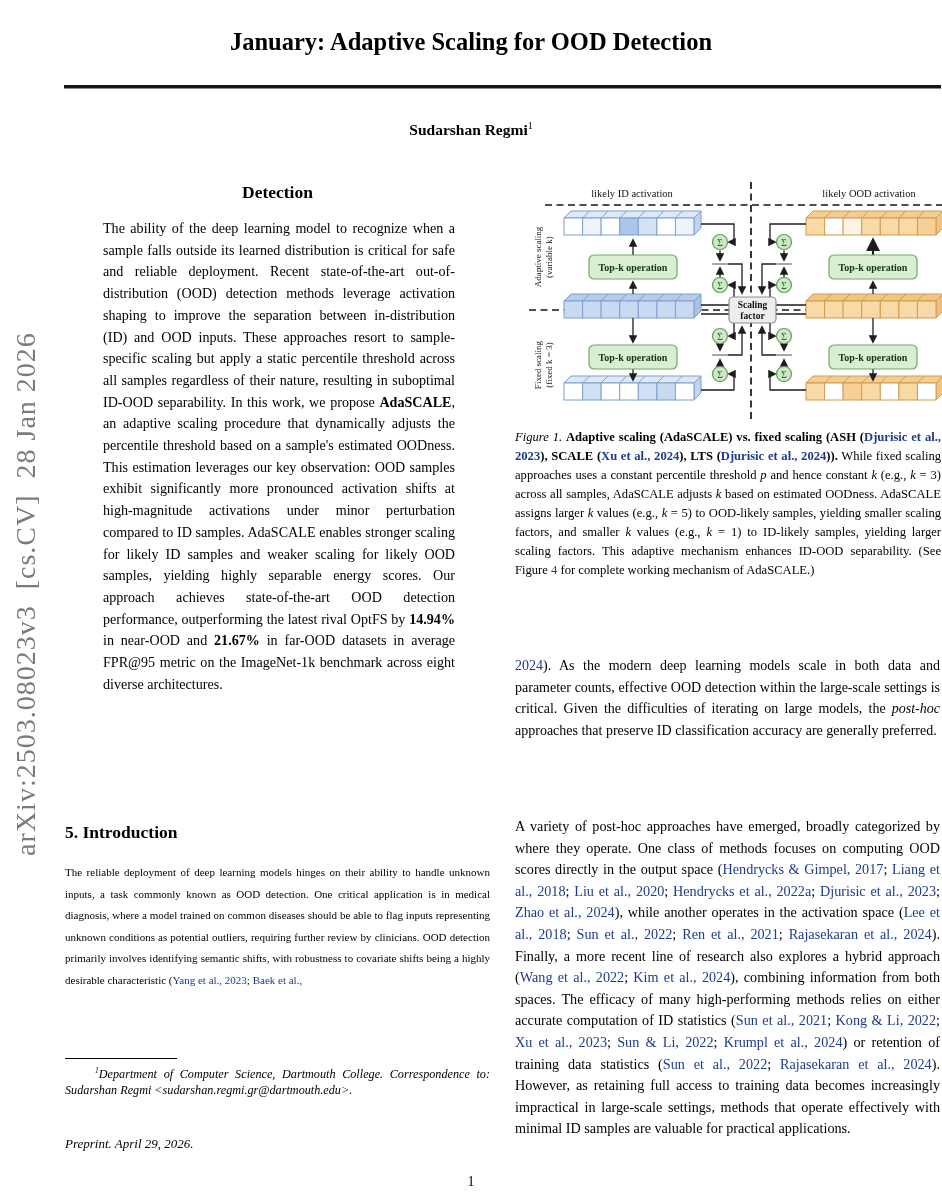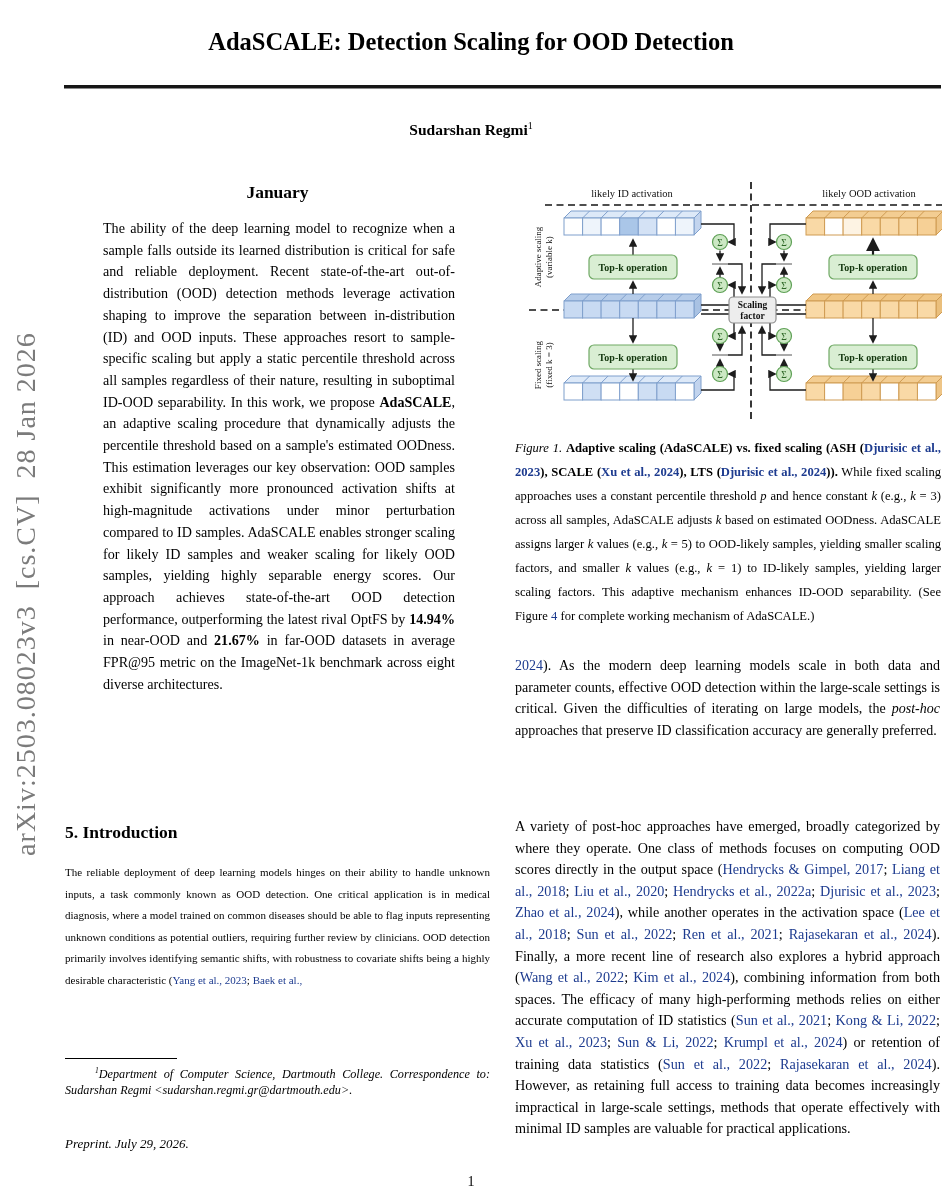--- a/index.html
+++ b/index.html
@@ -26,21 +26,21 @@
   .abstract-text{top:36px;left:38px;width:352px;text-align:justify;
         font-size:14.1px;line-height:21.7px;}
   .section-heading{top:640px;left:0;font-size:17.5px;font-weight:bold;}
   .intro-text{top:680px;left:0;width:425px;text-align:justify;font-size:11px;line-height:21.6px;font-family:Liberation Serif, serif;}
   .footnote-rule{top:876px;left:0;width:112px;height:0;border-top:1.2px solid #000;}
   .footnote{top:884px;left:0;width:425px;text-align:justify;font-size:12.2px;line-height:16.4px;
         text-indent:30px;font-style:italic;}
   .preprint{top:954px;left:0;font-style:italic;font-size:13px;}
 
   .figure-box{top:0;left:14px;width:426px;height:247px;}
-  .caption{top:258px;left:0;width:426px;text-align:justify;font-size:12.6px;line-height:24px;}
+  .caption{top:250px;left:0;width:426px;text-align:justify;font-size:12.6px;line-height:19px;}
   .rc-para1{top:477px;left:0;width:425px;text-align:justify;font-size:14px;line-height:21.6px;}
   .rc-para2{top:638px;left:0;width:425px;text-align:justify;font-size:14.2px;line-height:21.6px;}
 
   .page-number{position:absolute;bottom:10px;left:0;width:100%;text-align:center;font-size:14px;}
 
   .seg-b{font-weight:700;}
   .seg-i{font-style:italic;}
   .seg-m{font-style:italic;}
   .seg-c{color:#1d3b8f;}
   .seg-bc{color:#1d3b8f;font-weight:700;}
@@ -48,33 +48,33 @@
 
   svg text{font-family:"Liberation Serif","DejaVu Serif",serif;}
 </style>
 </head>
 <body>
 
 <div class="page">
 
   <div class="arxiv-banner">arXiv:2503.08023v3  [cs.CV]  28 Jan 2026</div>
 
-  <h1 class="title">AdaSCALE: Detection Scaling for OOD Detection</h1>
+  <h1 class="title">January: Adaptive Scaling for OOD Detection</h1>
   <div class="title-rule"></div>
 
   <div class="author"><span>Sudarshan Regmi</span><sup>1</sup></div>
 
   <div class="col-left">
-    <h2 class="abstract-heading">January</h2>
+    <h2 class="abstract-heading">Detection</h2>
     <p class="abstract-text"><span>The ability of the deep learning model to recognize when a sample falls outside its learned distribution is critical for safe and reliable deployment. Recent state-of-the-art out-of-distribution (OOD) detection methods leverage activation shaping to improve the separation between in-distribution (ID) and OOD inputs. These approaches resort to sample-specific scaling but apply a static percentile threshold across all samples regardless of their nature, resulting in suboptimal ID-OOD separability. In this work, we propose </span><span class="seg-b">AdaSCALE</span><span>, an adaptive scaling procedure that dynamically adjusts the percentile threshold based on a sample's estimated OODness. This estimation leverages our key observation: OOD samples exhibit significantly more pronounced activation shifts at high-magnitude activations under minor perturbation compared to ID samples. AdaSCALE enables stronger scaling for likely ID samples and weaker scaling for likely OOD samples, yielding highly separable energy scores. Our approach achieves state-of-the-art OOD detection performance, outperforming the latest rival OptFS by </span><span class="seg-b">14.94%</span><span> in near-OOD and </span><span class="seg-b">21.67%</span><span> in far-OOD datasets in average FPR@95 metric on the ImageNet-1k benchmark across eight diverse architectures.</span></p>
     <h2 class="section-heading">5. Introduction</h2>
     <p class="intro-text"><span>The reliable deployment of deep learning models hinges on their ability to handle unknown inputs, a task commonly known as OOD detection. One critical application is in medical diagnosis, where a model trained on common diseases should be able to flag inputs representing unknown conditions as potential outliers, requiring further review by clinicians. OOD detection primarily involves identifying semantic shifts, with robustness to covariate shifts being a highly desirable characteristic (</span><span class="seg-c">Yang et al., 2023</span><span>; </span><span class="seg-c">Baek et al.,</span></p>
     <div class="footnote-rule"></div>
     <p class="footnote"><span class="seg-sup">1</span><span>Department of Computer Science, Dartmouth College. Correspondence to: Sudarshan Regmi &lt;sudarshan.regmi.gr@dartmouth.edu&gt;.</span></p>
-    <p class="preprint">Preprint. July 29, 2026.</p>
+    <p class="preprint">Preprint. April 29, 2026.</p>
   </div>
 
   <div class="col-right">
 
     <div class="figure-box">
       <svg width="426" height="247" viewBox="0 0 426 247">
         <defs>
           <marker id="arr" viewBox="0 0 10 10" refX="8" refY="5" markerWidth="6.5" markerHeight="6.5" orient="auto-start-reverse">
             <path d="M0,0 L10,5 L0,10 z" fill="#1d1d1d"></path>
           </marker>

